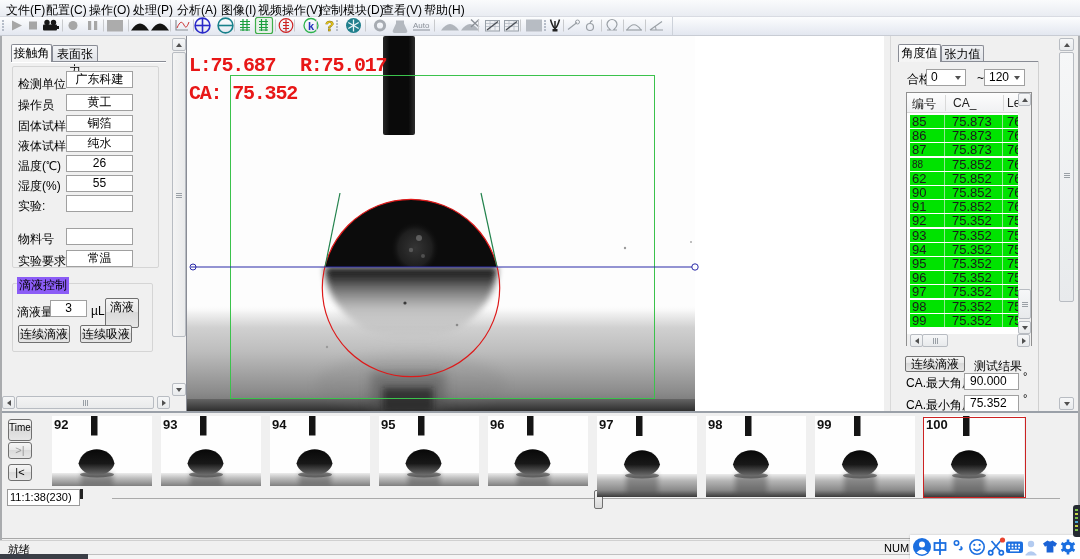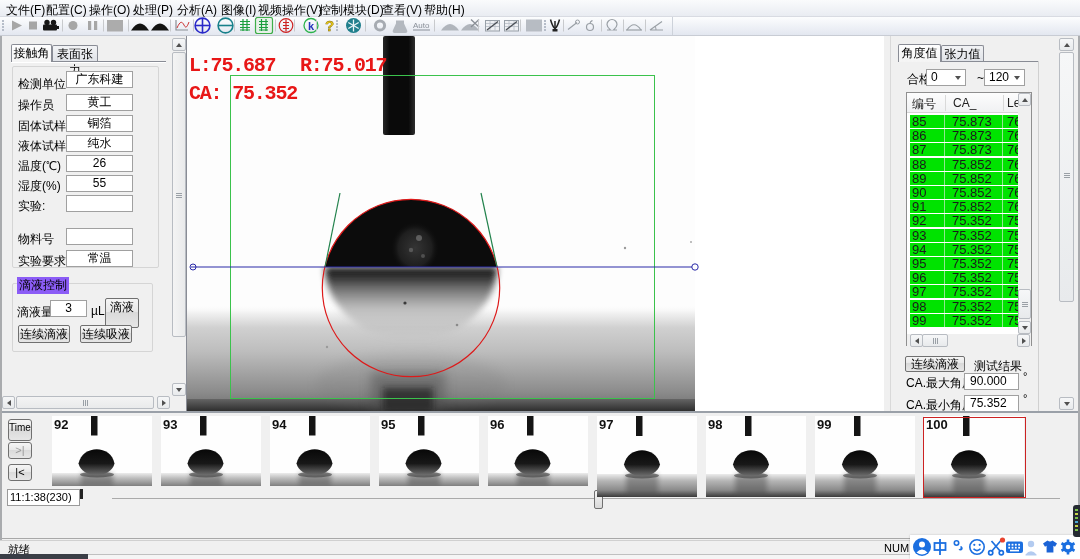--- a/index.html
+++ b/index.html
@@ -374,28 +374,28 @@
           <div class="a" style="left:92px;top:0;width:1px;height:13px;background:#8fe88f"></div>
         </div>
         <div class="a" style="left:3px;top:50px;width:108px;height:13px;background:#00e300">
           <span class="lb" style="left:2px;top:0;color:#1a1a1a;font-size:13px;line-height:13px">87</span>
           <span class="lb" style="left:42px;top:0;color:#1a1a1a;font-size:13px;line-height:13px">75.873</span>
           <span class="lb" style="left:97px;top:0;color:#1a1a1a;font-size:13px;line-height:13px">76</span>
           <div class="a" style="left:34px;top:0;width:1px;height:13px;background:#8fe88f"></div>
           <div class="a" style="left:92px;top:0;width:1px;height:13px;background:#8fe88f"></div>
         </div>
         <div class="a" style="left:3px;top:65px;width:108px;height:13px;background:#00e300">
-          <span class="lb" style="left:2px;top:0;color:#1a1a1a;font-size:13px;line-height:13px">88</span>
+          <span class="lb" style="left:2px;top:0;color:#1a1a1a;font-size:10px;line-height:13px">88</span>
           <span class="lb" style="left:42px;top:0;color:#1a1a1a;font-size:13px;line-height:13px">75.852</span>
           <span class="lb" style="left:97px;top:0;color:#1a1a1a;font-size:13px;line-height:13px">76</span>
           <div class="a" style="left:34px;top:0;width:1px;height:13px;background:#8fe88f"></div>
           <div class="a" style="left:92px;top:0;width:1px;height:13px;background:#8fe88f"></div>
         </div>
         <div class="a" style="left:3px;top:79px;width:108px;height:13px;background:#00e300">
-          <span class="lb" style="left:2px;top:0;color:#1a1a1a;font-size:13px;line-height:13px">89</span>
+          <span class="lb" style="left:2px;top:0;color:#1a1a1a;font-size:13px;line-height:13px">62</span>
           <span class="lb" style="left:42px;top:0;color:#1a1a1a;font-size:13px;line-height:13px">75.852</span>
           <span class="lb" style="left:97px;top:0;color:#1a1a1a;font-size:13px;line-height:13px">76</span>
           <div class="a" style="left:34px;top:0;width:1px;height:13px;background:#8fe88f"></div>
           <div class="a" style="left:92px;top:0;width:1px;height:13px;background:#8fe88f"></div>
         </div>
         <div class="a" style="left:3px;top:93px;width:108px;height:13px;background:#00e300">
           <span class="lb" style="left:2px;top:0;color:#1a1a1a;font-size:13px;line-height:13px">90</span>
           <span class="lb" style="left:42px;top:0;color:#1a1a1a;font-size:13px;line-height:13px">75.852</span>
           <span class="lb" style="left:97px;top:0;color:#1a1a1a;font-size:13px;line-height:13px">76</span>
           <div class="a" style="left:34px;top:0;width:1px;height:13px;background:#8fe88f"></div>

